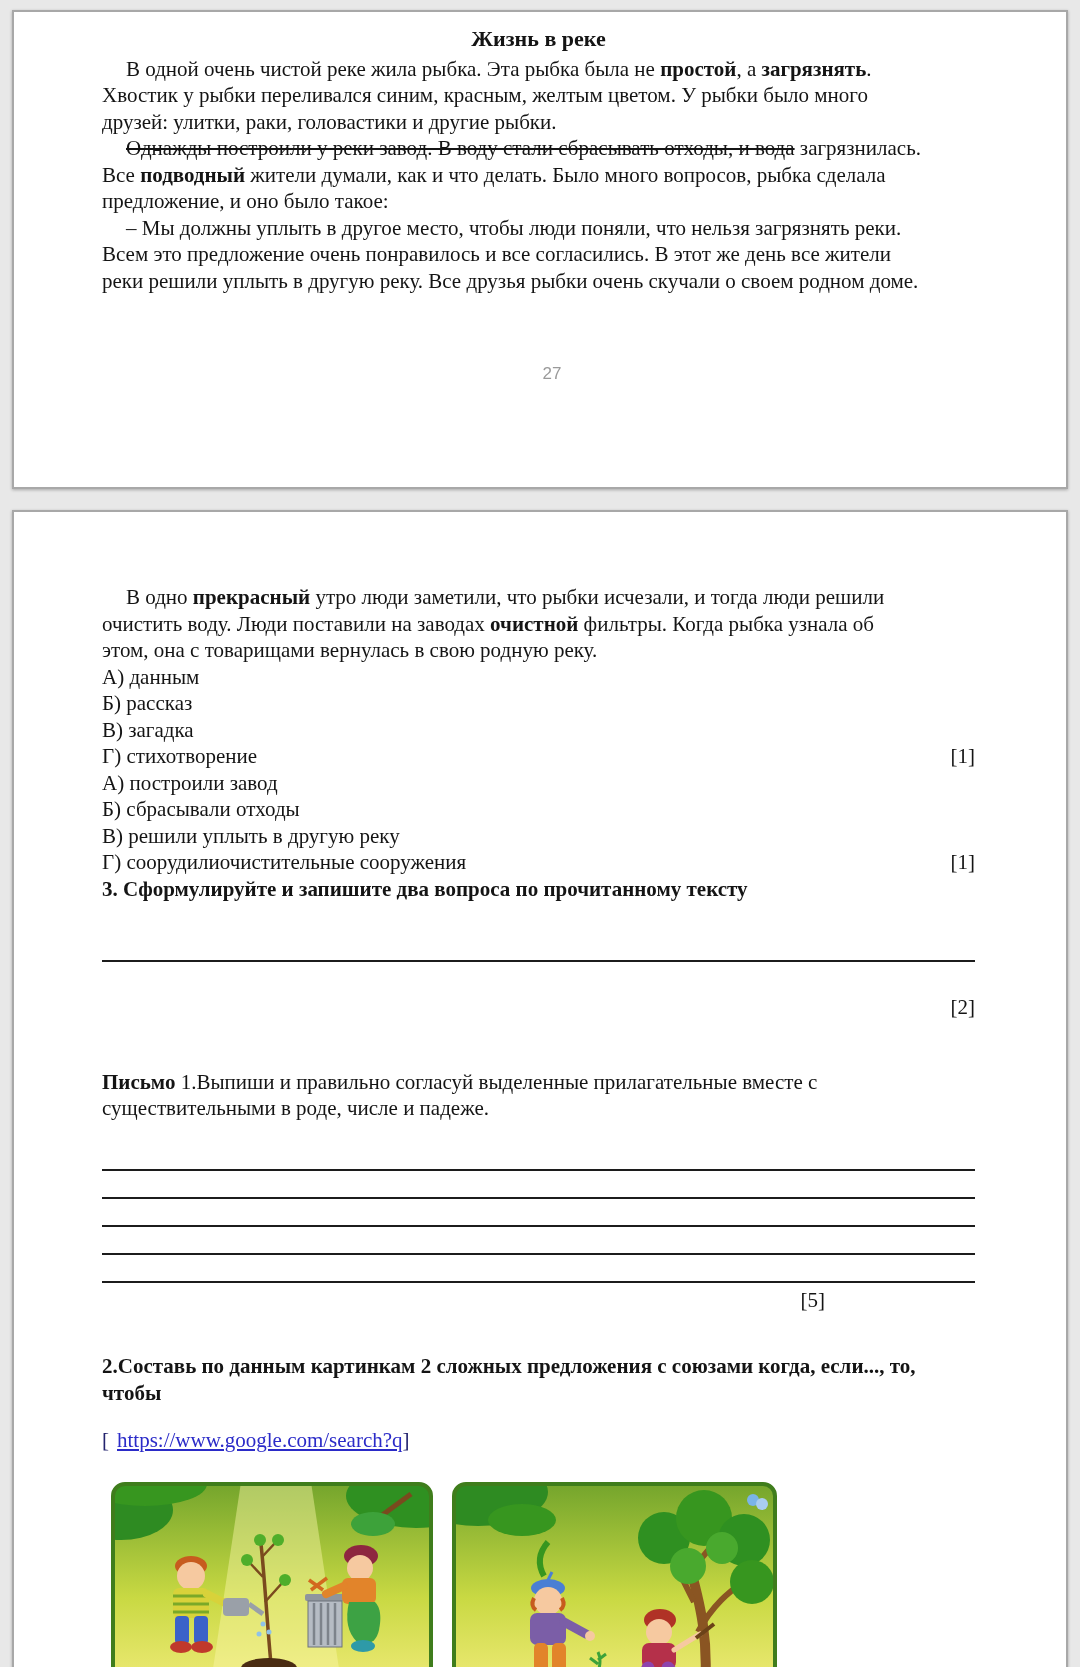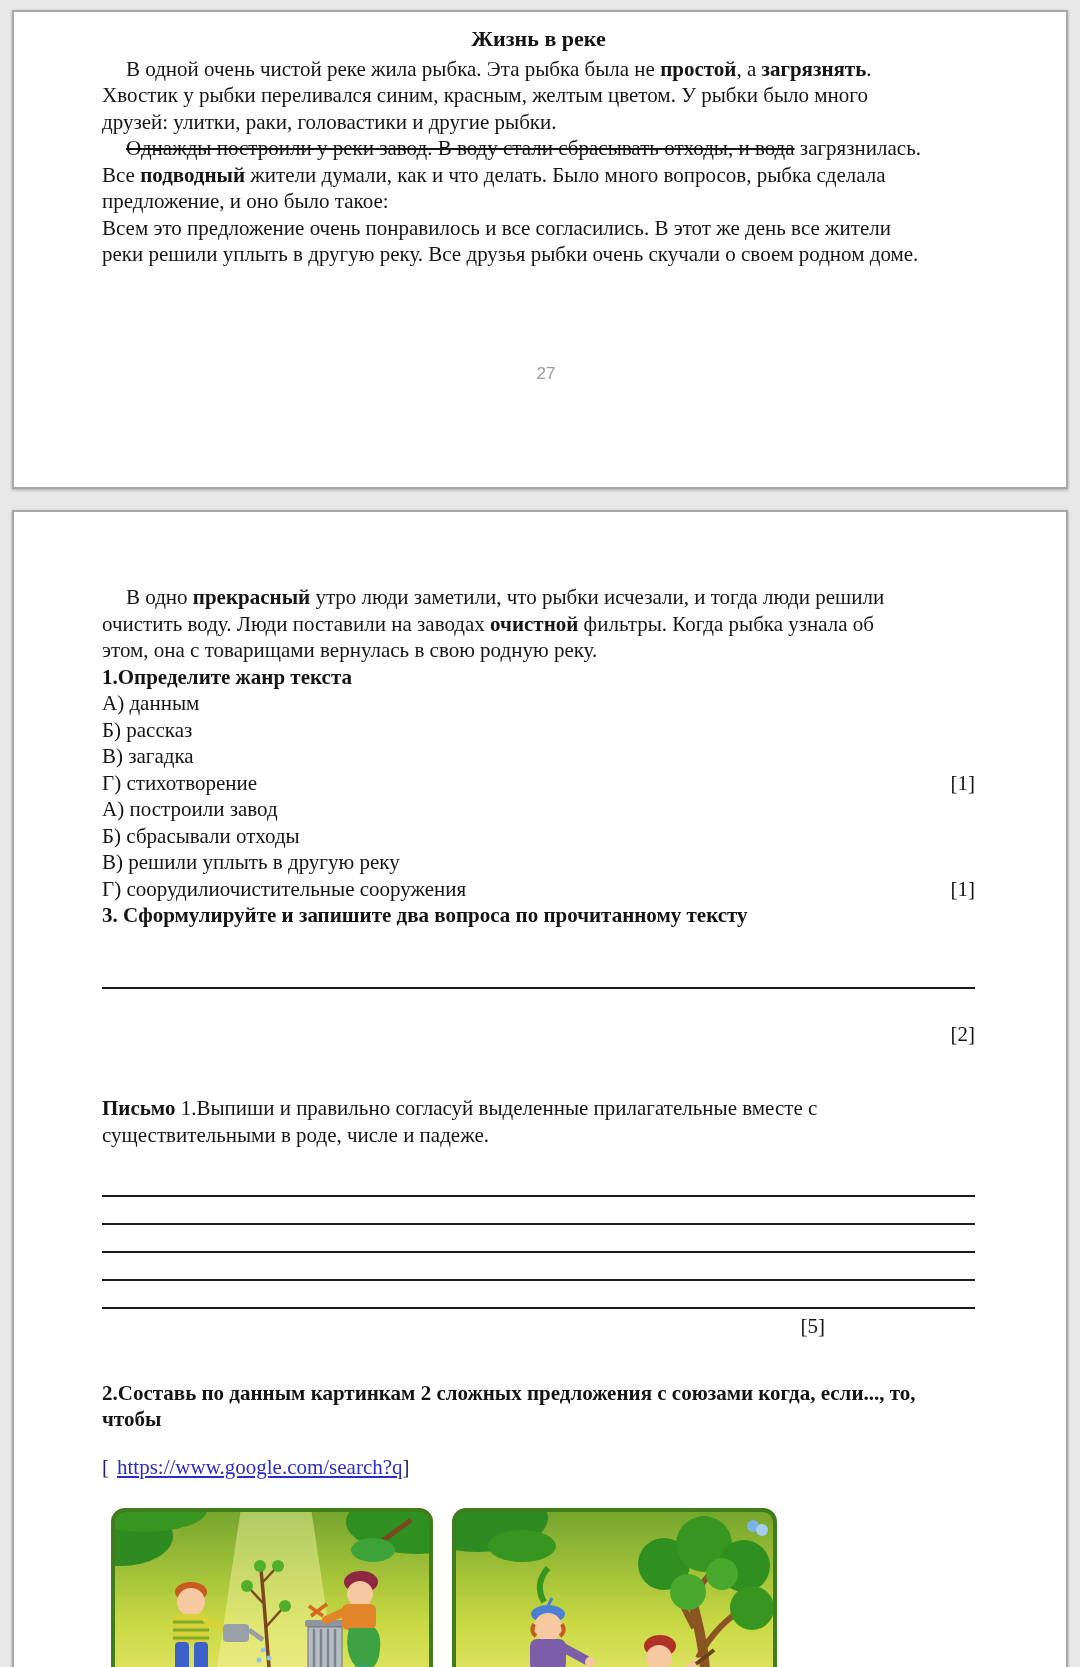--- a/index.html
+++ b/index.html
@@ -22,21 +22,21 @@
     padding:14px 91px 0 88px;
     font-size:21px;line-height:26.5px;
   }
   #page2 .content{padding-top:72px;}
   .doc-title{text-align:center;font-weight:bold;font-size:22px;margin:0 0 3px 0;}
   p.story{margin:0;max-width:820px;}
   .indent{text-indent:24px;}
   .b{font-weight:bold;}
   .struck{text-decoration:line-through;}
   .pagenum{
-    position:absolute;top:352px;left:6px;width:100%;
+    position:absolute;top:352px;left:12px;width:100%;
     text-align:center;color:#9a9a9a;font-size:17px;
     font-family:"Liberation Sans","DejaVu Sans",sans-serif;
   }
   .opt{margin:0;}
   .opt-row{display:flex;justify-content:space-between;margin:0;}
   .qhead{font-weight:bold;margin:0;}
   .answer-line{border-bottom:2px solid #1c1c1c;height:24px;}
   .q3-line{margin-top:34px;}
   .score-right{text-align:right;margin-top:32px;}
   .writing-task{margin-top:48px;max-width:830px;}
@@ -54,32 +54,32 @@
 <body>
 
 <div class="page" id="page1">
   <div class="content">
     <h1 class="doc-title">Жизнь в реке</h1>
 
     <p class="story indent"><span>В одной очень чистой реке жила рыбка. Эта рыбка была не </span><span class="b">простой</span><span>, а </span><span class="b">загрязнять</span><span>. Хвостик у рыбки переливался синим, красным, желтым цветом. У рыбки было много друзей: улитки, раки, головастики и другие рыбки.</span></p>
 
     <p class="story indent"><span class="struck">Однажды построили у реки завод. В воду стали сбрасывать отходы, и вода</span><span> загрязнилась. Все </span><span class="b">подводный</span><span> жители думали, как и что делать. Было много вопросов, рыбка сделала предложение, и оно было такое:</span></p>
 
+    <p class="story indent">– Мы должны уплыть в другое место, чтобы люди поняли, что нельзя загрязнять реки.</p>
 
     <p class="story">Всем это предложение очень понравилось и все согласились. В этот же день все жители реки решили уплыть в другую реку. Все друзья рыбки очень скучали о своем родном доме.</p>
   </div>
   <div class="pagenum">27</div>
 </div>
 
 <div class="page" id="page2">
   <div class="content">
 
     <p class="story indent"><span>В одно </span><span class="b">прекрасный</span><span> утро люди заметили, что рыбки исчезали, и тогда люди решили очистить воду. Люди поставили на заводах </span><span class="b">очистной</span><span> фильтры. Когда рыбка узнала об этом, она с товарищами вернулась в свою родную реку.</span></p>
 
-    <p class="qhead">1.Определите жанр текста</p>
     <p class="opt">А) данным</p>
     <p class="opt">Б) рассказ</p>
     <p class="opt">В) загадка</p>
     <p class="opt-row">
         <span>Г) стихотворение</span>
         <span>[1]</span>
       </p>
 
     <p class="opt">А) построили завод</p>
     <p class="opt">Б) сбрасывали отходы</p>

